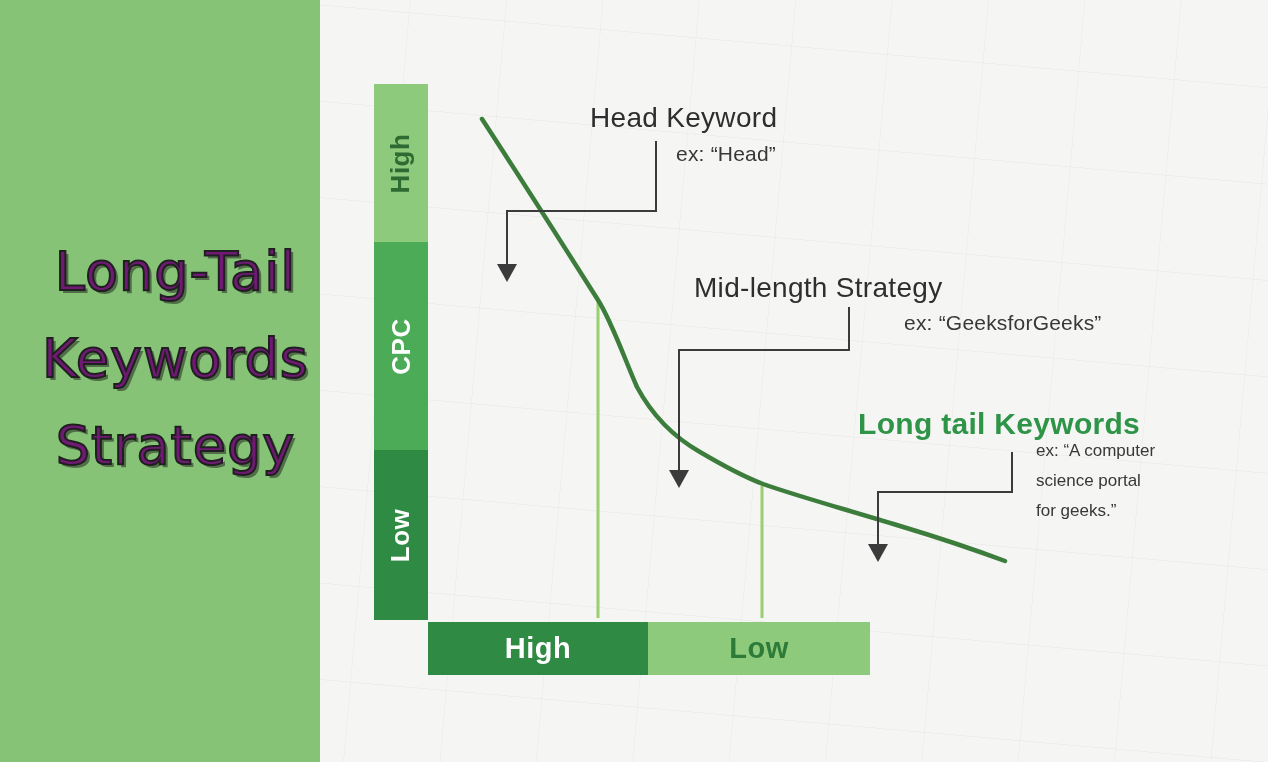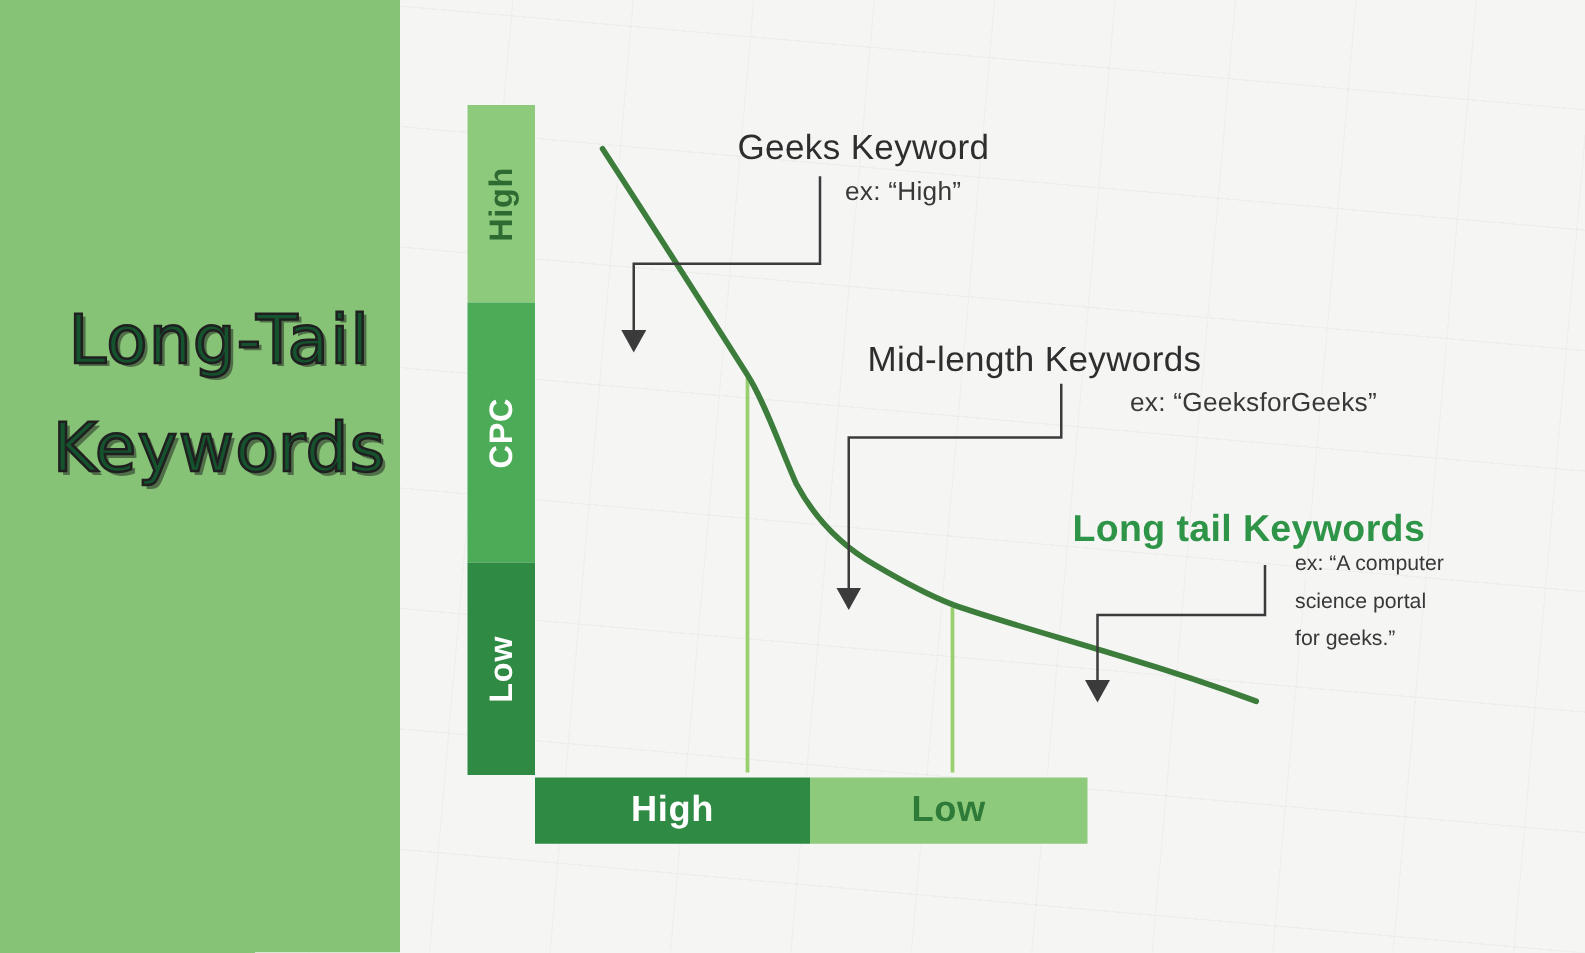--- a/index.html
+++ b/index.html
@@ -23,21 +23,21 @@
   .sidebar {
     position:absolute; left:0; top:0; width:320px; height:762px;
     background:#86C377; z-index:2;
   }
   .sidebar-title {
     position:absolute; left:0; top:228px; width:351px;
     text-align:center;
     font-family:"DejaVu Sans", sans-serif;
     font-size:54px; font-weight:400; letter-spacing:1px;
     line-height:87px;
-    color:#14532d;
+    color:#701a75;
     -webkit-text-stroke:2px #1f1f1f;
     text-shadow:3px 3px 0 rgba(25,25,25,0.5);
   }
 
   
   .y-bar { position:absolute; left:374px; top:84px; width:54px; z-index:3; }
   .y-seg { display:flex; align-items:center; justify-content:center; }
   .y-seg span {
     transform:rotate(-90deg); white-space:nowrap;
     font-weight:bold; font-size:26px; letter-spacing:0.5px;
@@ -75,20 +75,21 @@
 </style>
 </head>
 <body>
 
 <div class="grid-bg"></div>
 
 <div class="sidebar">
   <div class="sidebar-title">
     <div>Long-Tail</div>
     <div>Keywords</div>
+    <div>Strategy</div>
   </div>
 </div>
 
 <svg class="overlay" viewBox="0 0 1268 762">
   <defs>
     <marker id="arrow" markerWidth="12" markerHeight="12" refX="8" refY="5" orient="auto">
       <polygon points="0,0 0,10 9,5" fill="#3B3B3B"></polygon>
     </marker>
   </defs>
   <path class="tick" d="M 598,302 L 598,618"></path>
@@ -113,22 +114,22 @@
 
 <div class="x-bar">
   <div class="x-seg x-seg-high">
     <span>High</span>
   </div>
   <div class="x-seg x-seg-low">
     <span>Low</span>
   </div>
 </div>
 
-<div class="ann ann-title head-title">Geeks Keyword</div>
-<div class="ann ann-ex head-ex">ex: “High”</div>
+<div class="ann ann-title head-title">Head Keyword</div>
+<div class="ann ann-ex head-ex">ex: “Head”</div>
 
-<div class="ann ann-title mid-title">Mid-length Keywords</div>
+<div class="ann ann-title mid-title">Mid-length Strategy</div>
 <div class="ann ann-ex mid-ex">ex: “GeeksforGeeks”</div>
 
 <div class="ann long-title">Long tail Keywords</div>
 <div class="ann long-ex">ex: “A computer
 science portal
 for geeks.”</div>
 
 </body></html>

